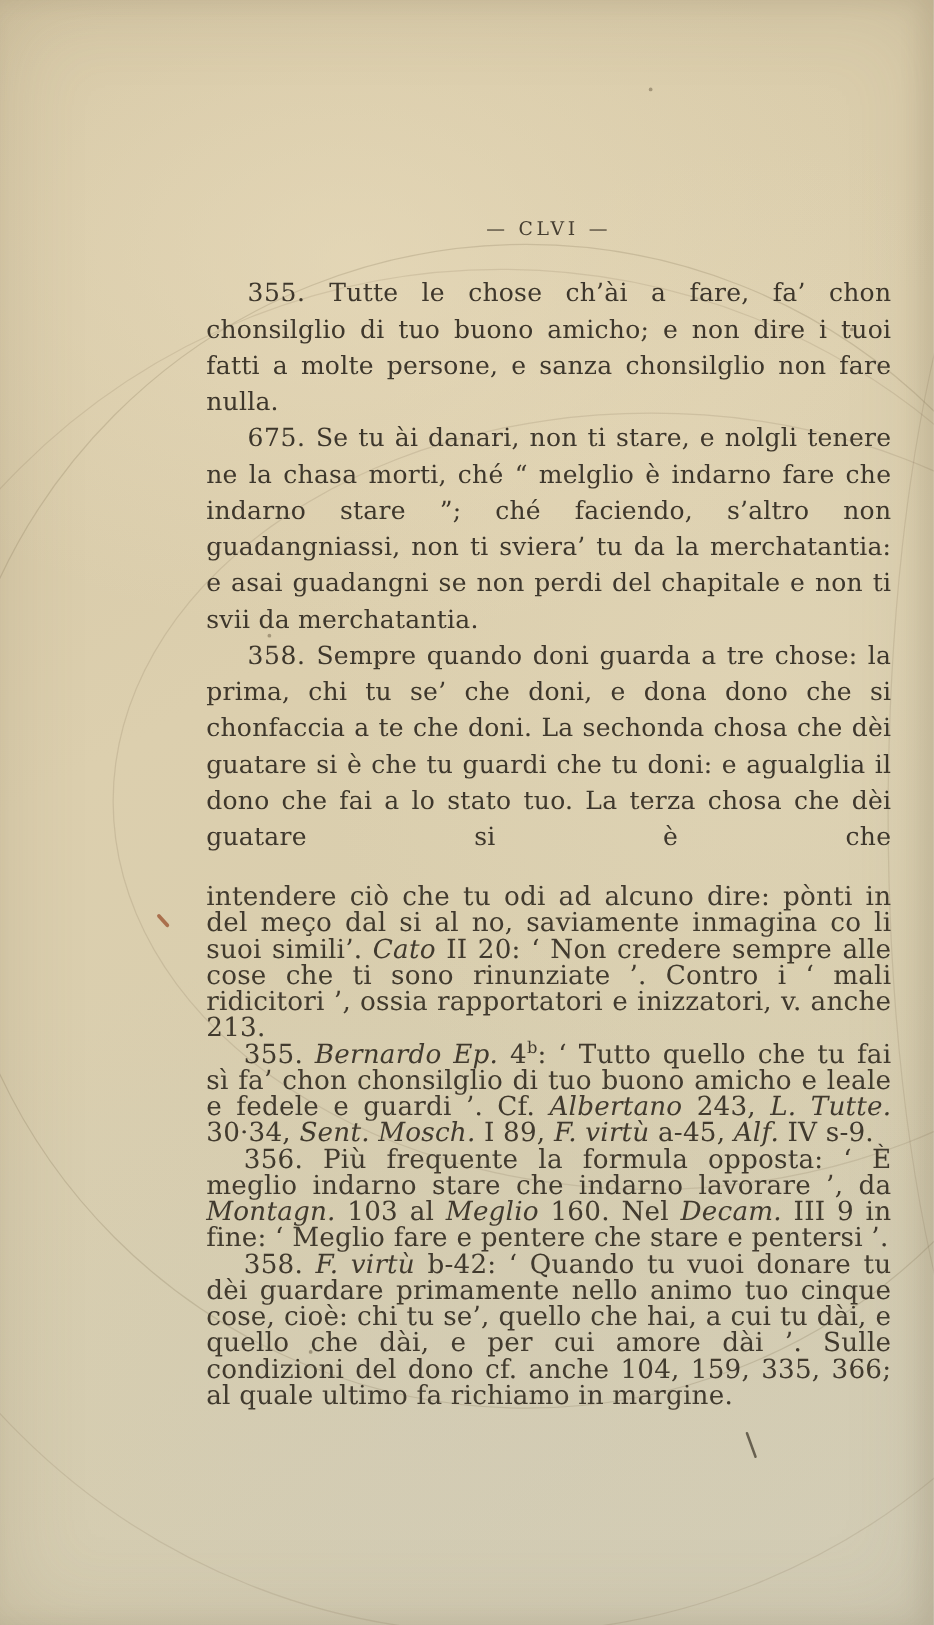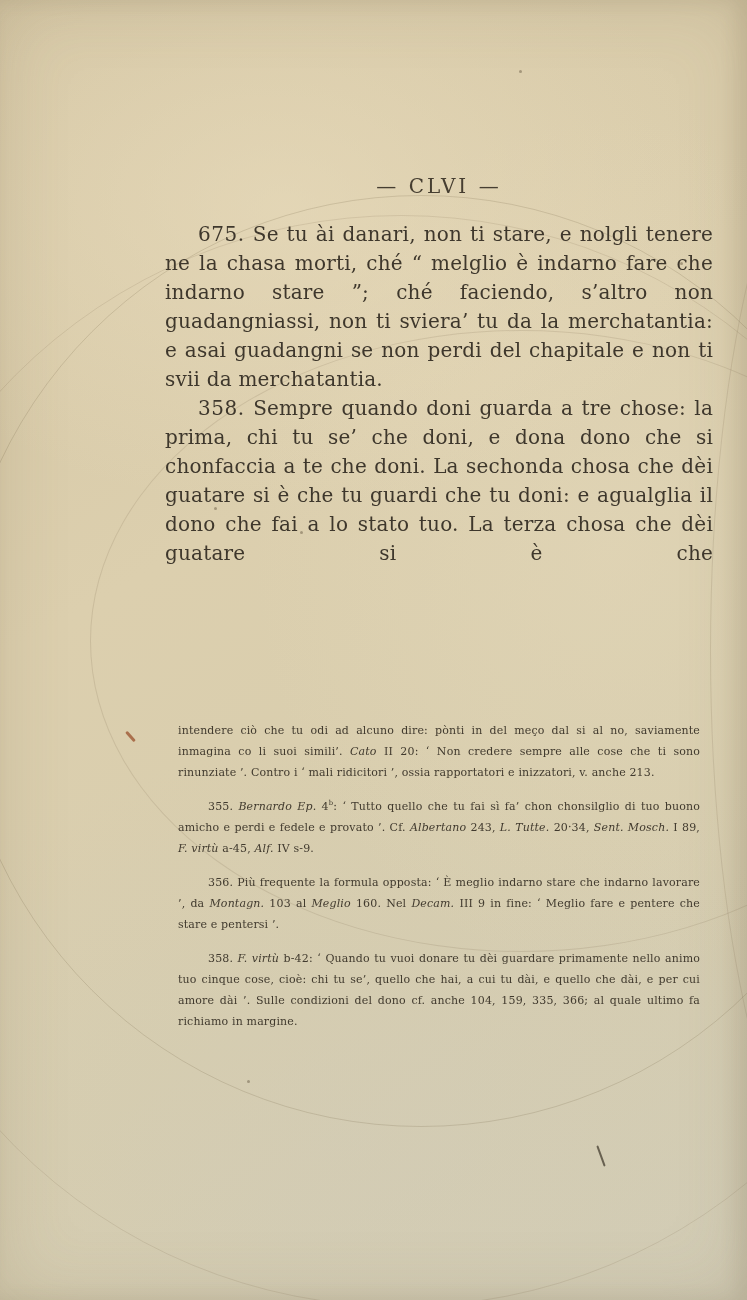--- a/index.html
+++ b/index.html
@@ -38,44 +38,44 @@
   .fiber-mark {
     position: absolute; left: 600px; top: 1145px; width: 2px; height: 22px;
     background: rgba(85,78,62,0.85); transform: rotate(-20deg); border-radius: 1px;
   }
 
   .column { position: absolute; left: 165px; width: 548px; }
 
   .page-header {
     top: 174px;
     text-align: center;
-    font-size: 20px;
+    font-size: 15px;
     letter-spacing: 3px;
     color: #463e31;
   }
 
   .main-text { top: 220px; }
   .main-text p {
     margin: 0;
     text-indent: 33px;
     text-align: justify;
     font-size: 20px;
     line-height: 29px;
     letter-spacing: 0.2px;
     color: #3e372c;
   }
   .main-text p.continues { text-align-last: justify; }
   .pnum { letter-spacing: 0.5px; }
 
   .footnotes { top: 707px; }
   .footnotes p {
-    margin: 13px;
+    margin: 0;
     text-indent: 30px;
     text-align: justify;
-    font-size: 11px;
+    font-size: 21px;
     line-height: 21px;
     letter-spacing: 0.15px;
     color: #413a2e;
   }
   .footnotes p.noindent { text-indent: 0; }
   .footnotes sup { font-size: 0.62em; line-height: 0; }
 </style>
 </head>
 <body>
 
@@ -89,24 +89,25 @@
   <div class="speck" style="left:214px; top:507px;"></div>
   <div class="speck" style="left:300px; top:531px;"></div>
   <div class="speck" style="left:680px; top:262px;"></div>
   <div class="speck" style="left:247px; top:1080px;"></div>
   <div class="pen-mark"></div>
   <div class="fiber-mark"></div>
 
   <div class="column page-header">— CLVI —</div>
 
   <div id="main-text" class="column main-text">
+      <p><span class="pnum">355. </span>Tutte le chose ch’ài a fare, fa’ chon chonsilglio di tuo buono amicho; e non dire i tuoi fatti a molte persone, e sanza chonsilglio non fare nulla.</p>
       <p><span class="pnum">675. </span>Se tu ài danari, non ti stare, e nolgli tenere ne la chasa morti, ché “ melglio è indarno fare che indarno stare ”; ché faciendo, s’altro non guadangniassi, non ti sviera’ tu da la merchatantia: e asai guadangni se non perdi del chapitale e non ti svii da merchatantia.</p>
       <p class="continues"><span class="pnum">358. </span>Sempre quando doni guarda a tre chose: la prima, chi tu se’ che doni, e dona dono che si chonfaccia a te che doni. La sechonda chosa che dèi guatare si è che tu guardi che tu doni: e agualglia il dono che fai a lo stato tuo. La terza chosa che dèi guatare si è che</p>
     </div>
 
   <div id="footnotes" class="column footnotes">
       <p class="noindent"><span>intendere ciò che tu odi ad alcuno dire: pònti in del meço dal si al no, saviamente inmagina co li suoi simili’. </span><i>Cato</i><span> II 20: ‘ Non credere sempre alle cose che ti sono rinunziate ’. Contro i ‘ mali ridicitori ’, ossia rapportatori e inizzatori, v. anche 213.</span></p>
-      <p><span>355. </span><i>Bernardo Ep.</i><span> 4</span><sup>b</sup><span>: ‘ Tutto quello che tu fai sì fa’ chon chonsilglio di tuo buono amicho e perdi e fedele e provato ’. Cf. </span><i>Albertano</i><span> 243, </span><i>L. Tutte.</i><span> 20·34, </span><i>Sent. Mosch.</i><span> I 89, </span><i>F. virtù</i><span> a-45, </span><i>Alf.</i><span> IV s-9.</span></p>
+      <p><span>355. </span><i>Bernardo Ep.</i><span> 4</span><sup>b</sup><span>: ‘ Tutto quello che tu fai sì fa’ chon chonsilglio di tuo buono amicho e leale e fedele e guardi ’. Cf. </span><i>Albertano</i><span> 243, </span><i>L. Tutte.</i><span> 30·34, </span><i>Sent. Mosch.</i><span> I 89, </span><i>F. virtù</i><span> a-45, </span><i>Alf.</i><span> IV s-9.</span></p>
       <p><span>356. Più frequente la formula opposta: ‘ È meglio indarno stare che indarno lavorare ’, da </span><i>Montagn.</i><span> 103 al </span><i>Meglio</i><span> 160. Nel </span><i>Decam.</i><span> III 9 in fine: ‘ Meglio fare e pentere che stare e pentersi ’.</span></p>
       <p><span>358. </span><i>F. virtù</i><span> b-42: ‘ Quando tu vuoi donare tu dèi guardare primamente nello animo tuo cinque cose, cioè: chi tu se’, quello che hai, a cui tu dài, e quello che dài, e per cui amore dài ’. Sulle condizioni del dono cf. anche 104, 159, 335, 366; al quale ultimo fa richiamo in margine.</span></p>
     </div>
 
 </div>
 
 </body></html>

